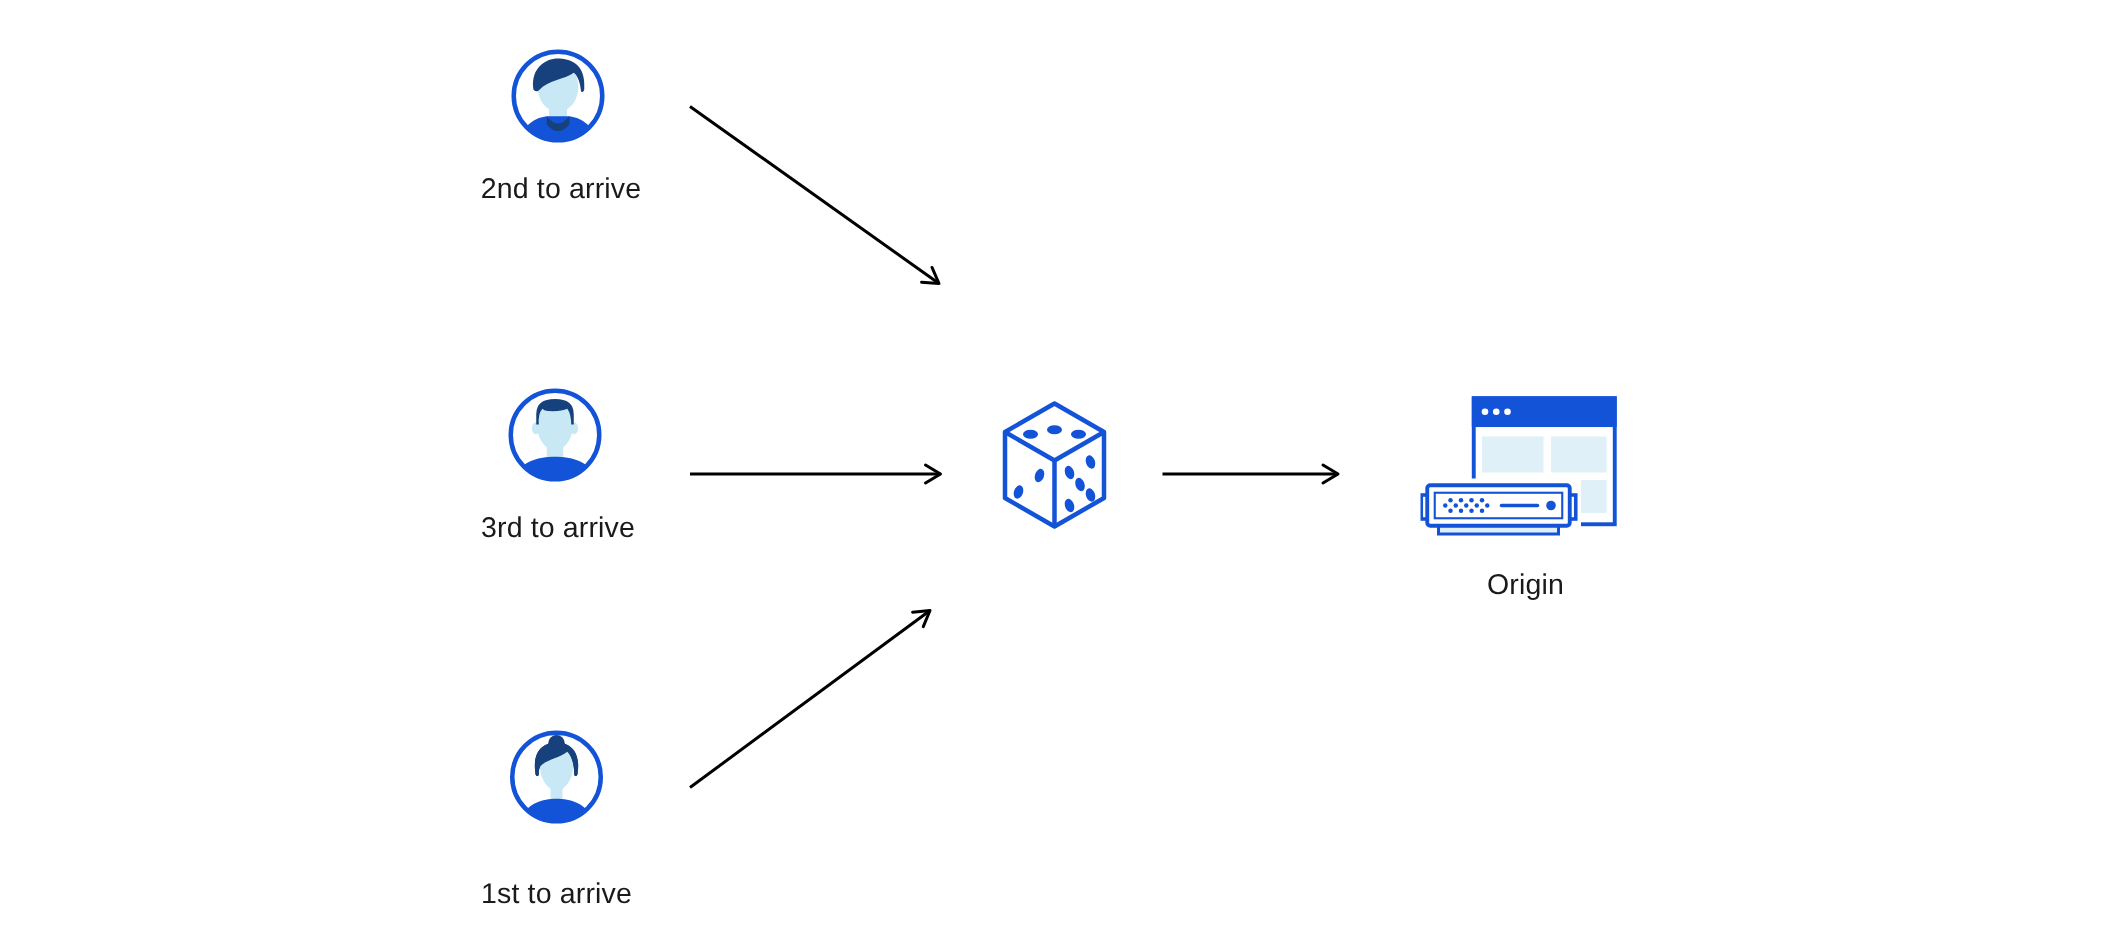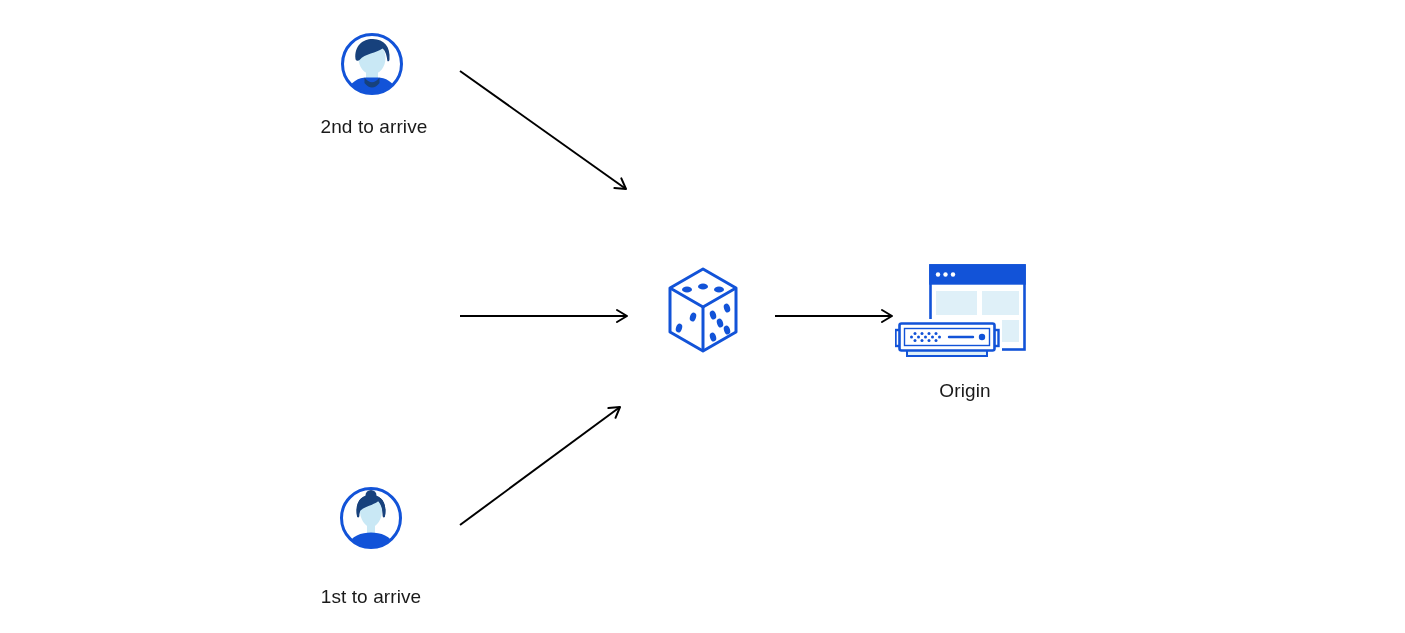--- a/index.html
+++ b/index.html
@@ -63,20 +63,40 @@
         <path d="M6,64 C8,50 19,45.5 26,45.5 L38,45.5 C45,45.5 56,50 58,64 Z" fill="var(--blue)"></path>
         <path d="M24.5,45.5 Q32,55 39.5,45.5 L39.5,51 Q32,60 24.5,51 Z" fill="var(--navy)"></path>
         <path d="M32,11.5 C41,11.5 45.5,18 45.5,26 C45.5,34.5 40,42.5 32,42.5 C24,42.5 18.5,34.5 18.5,26 C18.5,18 23,11.5 32,11.5 Z" fill="var(--face)"></path>
         <path d="M15.5,27 C14,13 24,6.5 33,7 C44,7.5 50.5,14 49.5,27.5 C49.4,29.5 47.5,30 47.3,28.5 C46.6,21.5 44.5,18 42.5,16.5 C36.5,21 25,21.5 19.5,28 C18.3,29.4 15.7,29 15.5,27 Z" fill="var(--navy)"></path>
       </g>
       <circle cx="32" cy="32" r="29.5" fill="none" stroke="var(--blue)" stroke-width="3"></circle>
     </svg>
     <div class="label" style="left:-46px;top:84px;">2nd to arrive</div>
   </div>
 
+  <div class="node" style="left:338px;top:258px;">
+    <svg class="avatar" width="64" height="64" viewBox="0 0 64 64">
+      <defs>
+          <clipPath id="clipB">
+            <circle cx="32" cy="32" r="28.6"></circle>
+          </clipPath>
+        </defs>
+      <circle cx="32" cy="32" r="29.5" fill="#ffffff"></circle>
+      <g clip-path="url(#clipB)">
+        <rect x="26.5" y="33" width="11" height="15" fill="var(--face)"></rect>
+        <path d="M4,64 C7,50 20,46.5 32,46.5 C44,46.5 57,50 60,64 Z" fill="var(--blue)"></path>
+        <ellipse cx="19.2" cy="27.5" rx="2.6" ry="4" fill="var(--face)"></ellipse>
+        <ellipse cx="44.8" cy="27.5" rx="2.6" ry="4" fill="var(--face)"></ellipse>
+        <path d="M32,10 C40,10 44,16 44,25 C44,34 38.8,42 32,42 C25.2,42 20,34 20,25 C20,16 24,10 32,10 Z" fill="var(--face)"></path>
+        <path d="M19.5,25 L19.5,18 Q19.5,8 32,8 Q44.5,8 44.5,18 L44.5,25 L42.8,25 Q42.8,18 40.2,14.5 Q36,16.5 27.5,16 Q24.5,15.8 23.6,14.5 Q20.6,18 21.2,25 Z" fill="var(--navy)"></path>
+      </g>
+      <circle cx="32" cy="32" r="29.5" fill="none" stroke="var(--blue)" stroke-width="3"></circle>
+    </svg>
+    <div class="label" style="left:-46px;top:84px;">3rd to arrive</div>
+  </div>
 
   <div class="node" style="left:339px;top:486px;">
     <svg class="avatar" width="64" height="64" viewBox="0 0 64 64">
       <defs>
           <clipPath id="clipC">
             <circle cx="32" cy="32" r="28.6"></circle>
           </clipPath>
         </defs>
       <circle cx="32" cy="32" r="29.5" fill="#ffffff"></circle>
       <g clip-path="url(#clipC)">
@@ -110,21 +130,21 @@
 
         <ellipse cx="47" cy="49" rx="3" ry="4.6" transform="rotate(-18 47 49)"></ellipse>
         <ellipse cx="61" cy="42" rx="3" ry="4.6" transform="rotate(-18 61 42)"></ellipse>
         <ellipse cx="54" cy="57" rx="3" ry="4.6" transform="rotate(-18 54 57)"></ellipse>
         <ellipse cx="47" cy="71" rx="3" ry="4.6" transform="rotate(-18 47 71)"></ellipse>
         <ellipse cx="61" cy="64" rx="3" ry="4.6" transform="rotate(-18 61 64)"></ellipse>
       </g>
     </svg>
   </div>
 
-  <div class="node" style="left:895px;top:264px;">
+  <div class="node" style="left:947px;top:264px;">
     <svg width="140" height="104" viewBox="0 0 140 104">
 
       <g>
         <rect x="35.5" y="1.5" width="94" height="84" fill="#ffffff" stroke="var(--blue)" stroke-width="2.6"></rect>
         <rect x="34.2" y="0.2" width="96.6" height="20.5" fill="var(--blue)"></rect>
         <circle cx="43" cy="10.5" r="2.2" fill="#ffffff"></circle>
         <circle cx="50.5" cy="10.5" r="2.2" fill="#ffffff"></circle>
         <circle cx="58" cy="10.5" r="2.2" fill="#ffffff"></circle>
         <rect x="41" y="27" width="41" height="24" fill="var(--light)"></rect>
         <rect x="87" y="27" width="37" height="24" fill="var(--light)"></rect>

